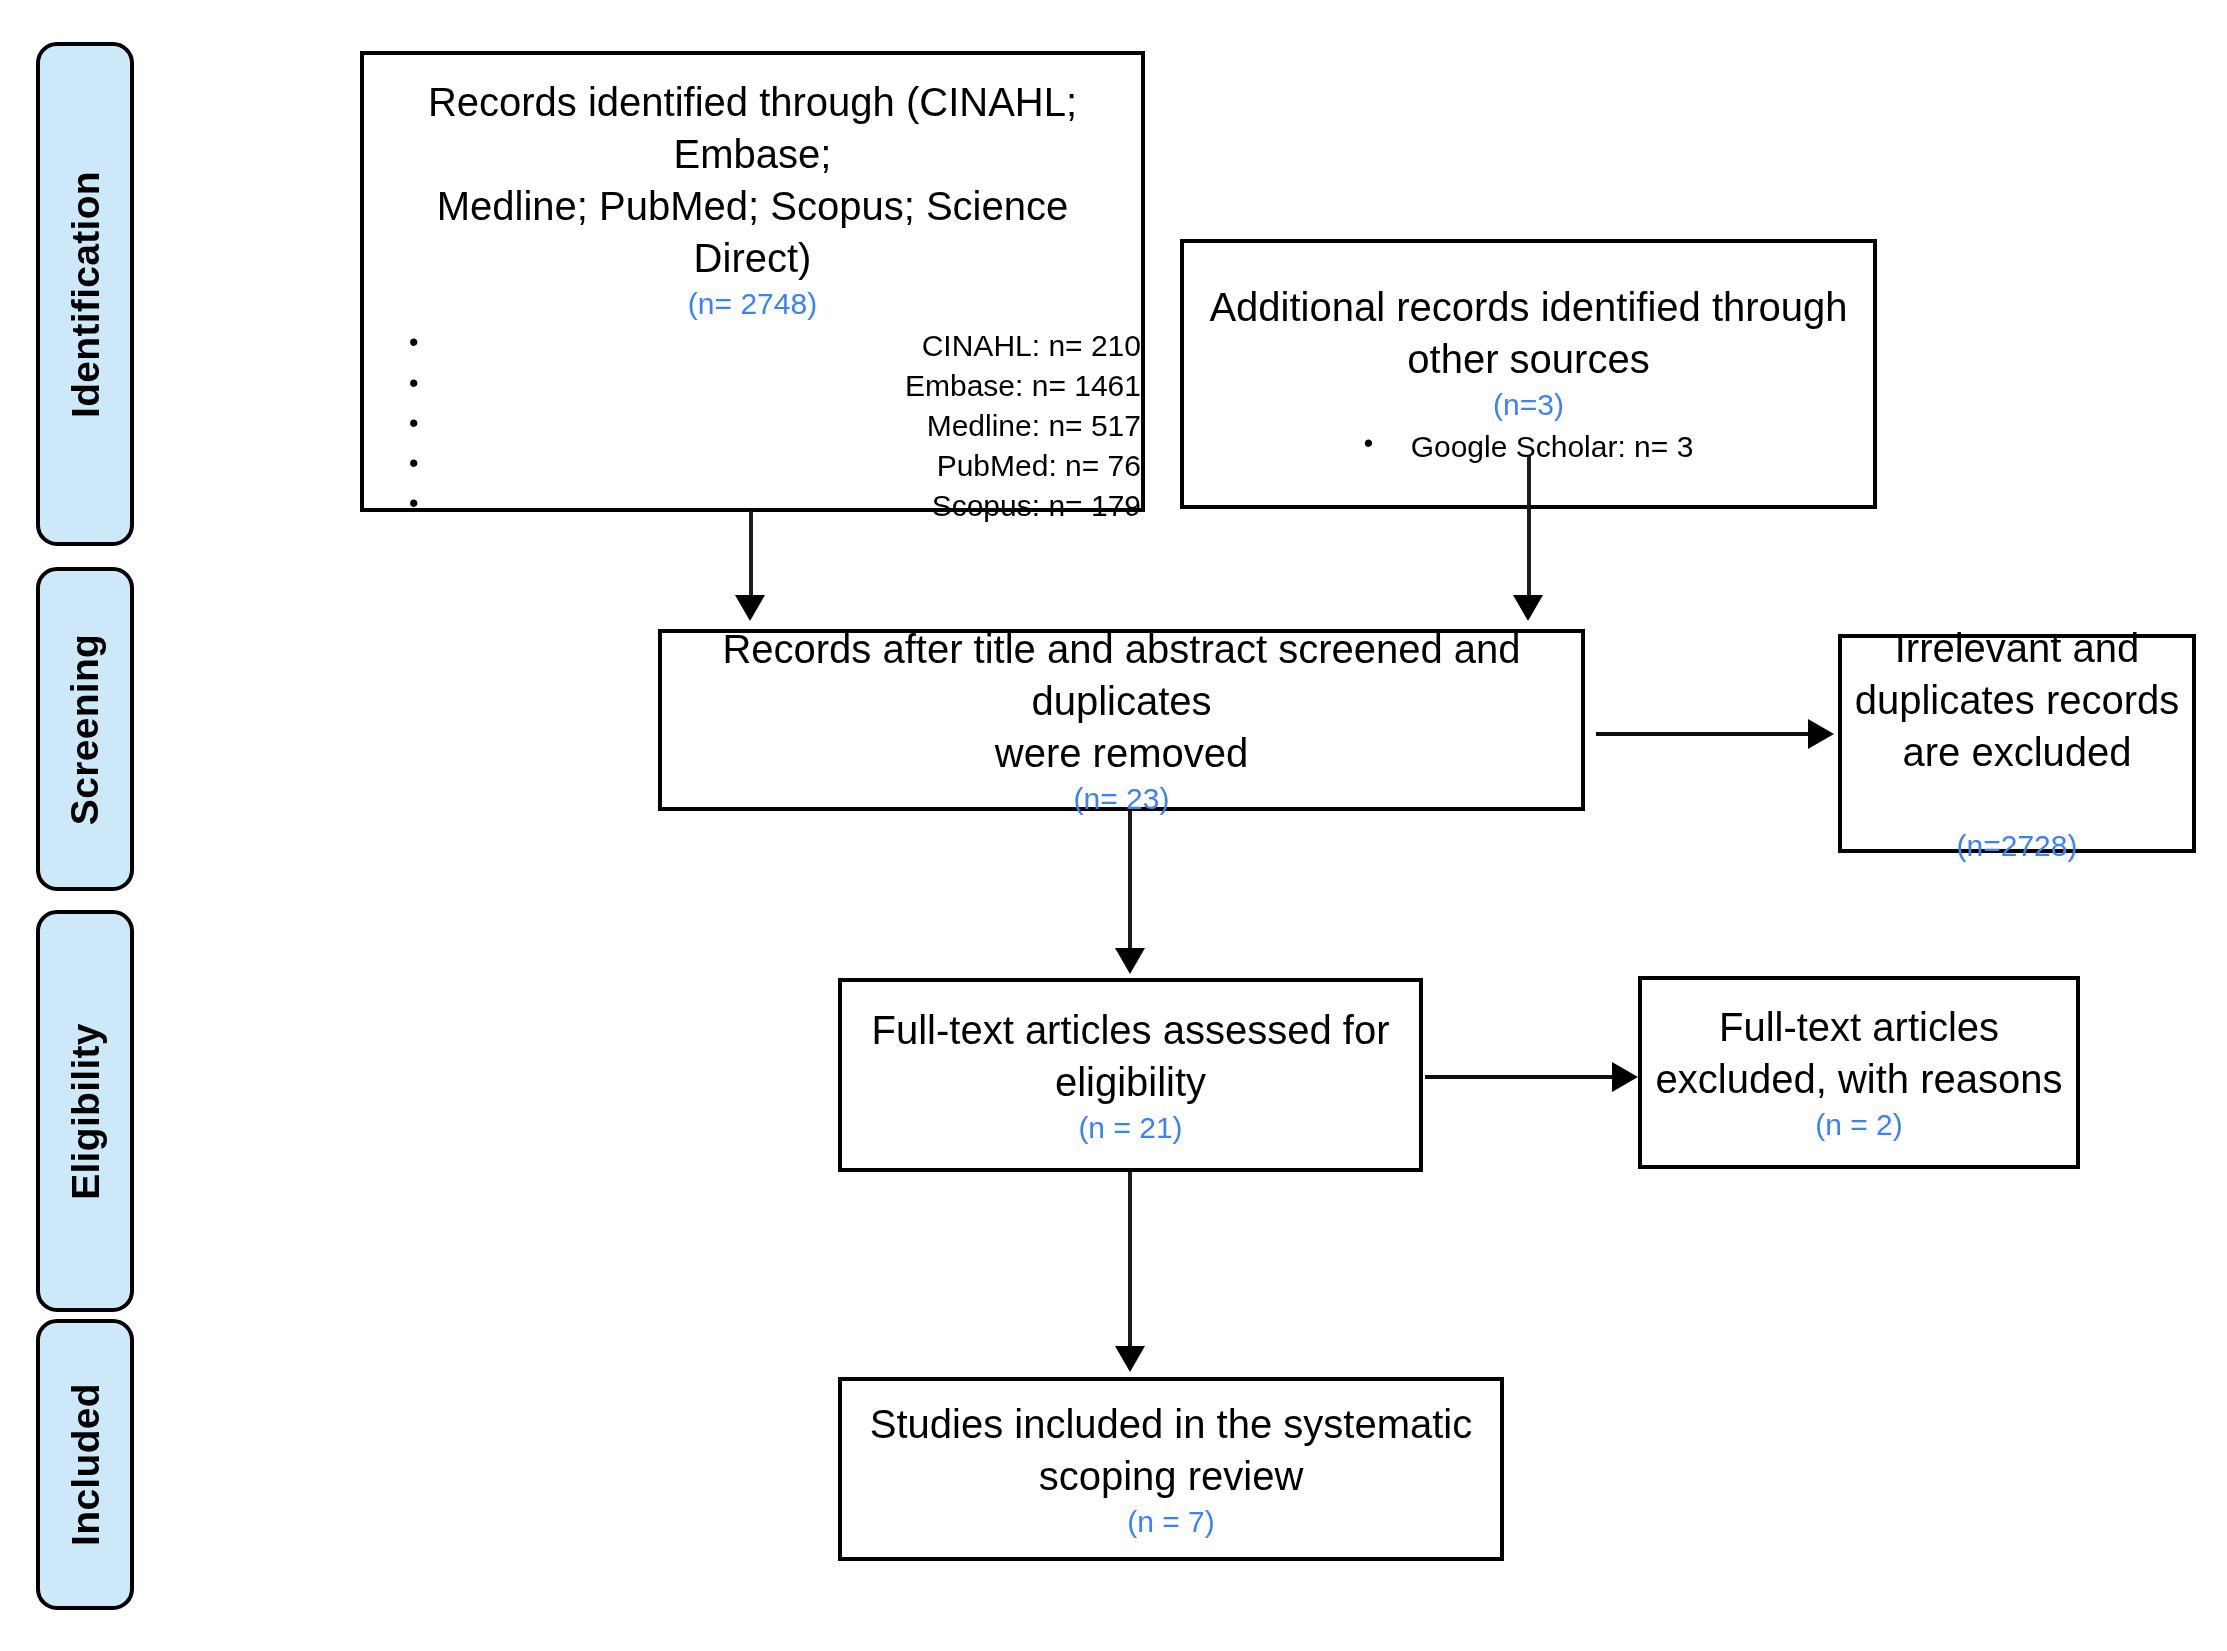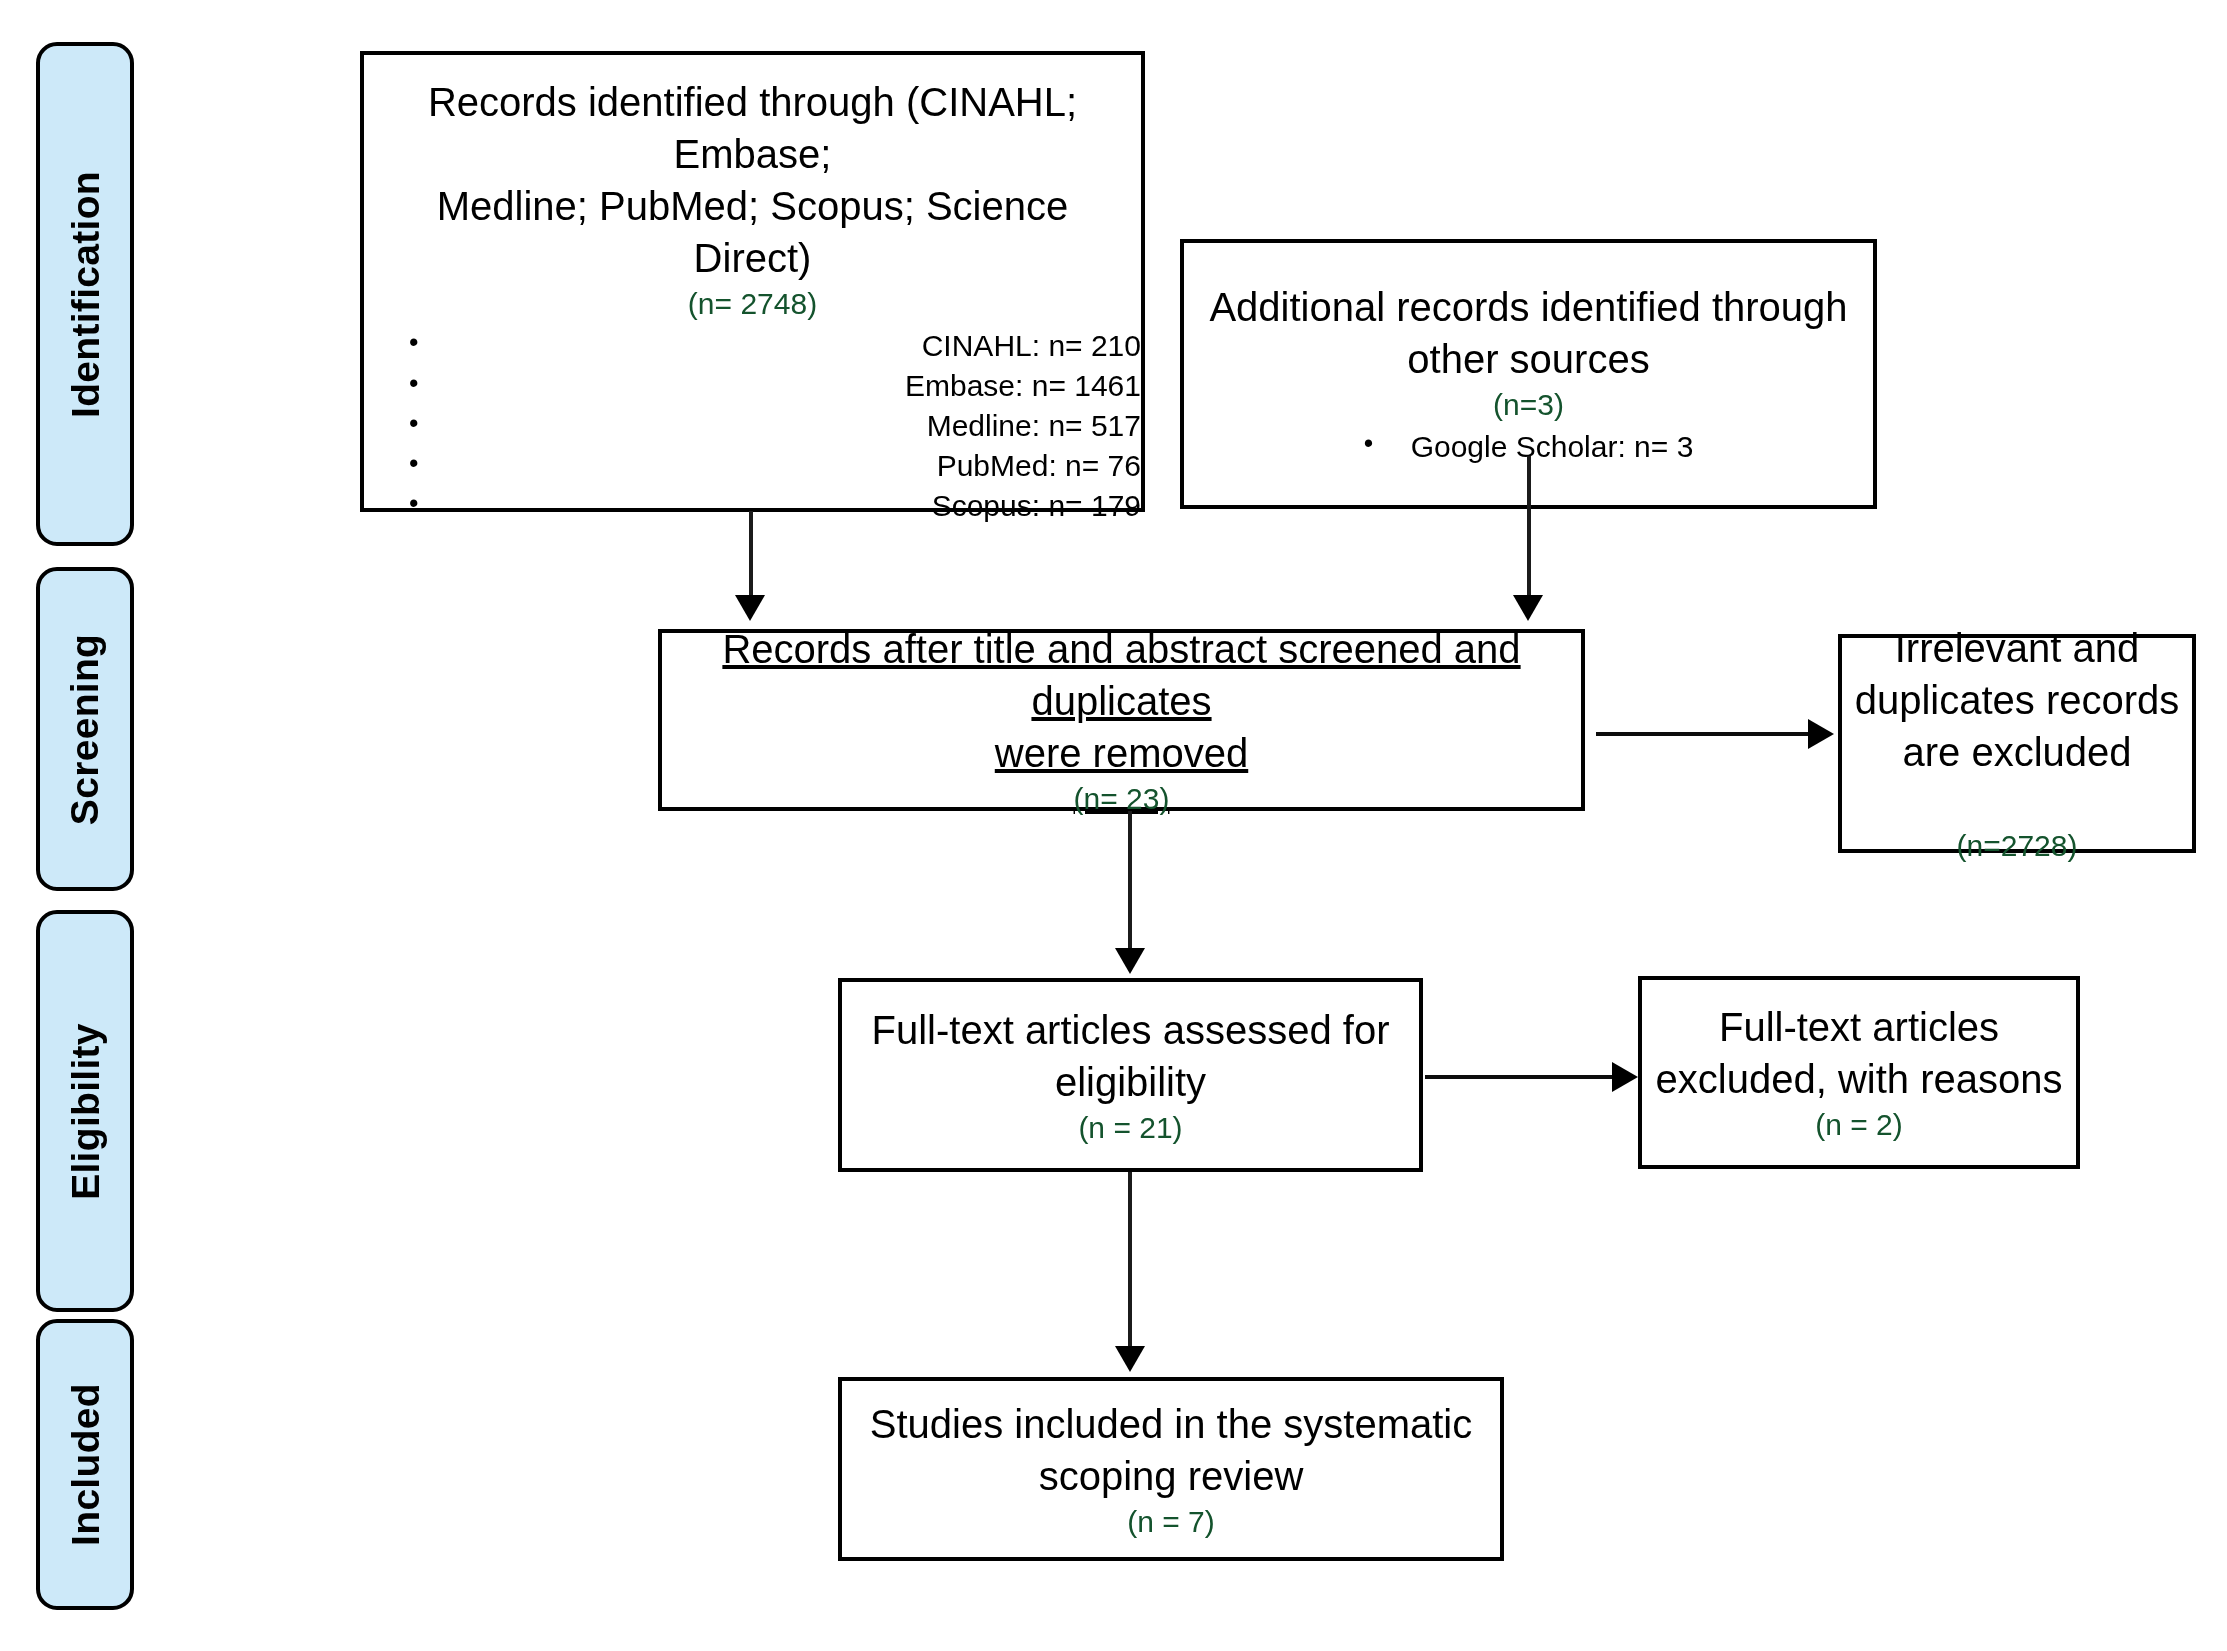--- a/index.html
+++ b/index.html
@@ -52,21 +52,21 @@
     font-size: 40px;
     line-height: 1.30;
     color: #000000;
     padding: 0 11.2px;
     white-space: pre-line;
   }
   .flow-box .box-count {
     text-align: center;
     font-size: 30px;
     line-height: 1.30;
-    color: #14532d;
+    color: #3b82f6;
   }
   .flow-box.top-aligned {
     justify-content: flex-start;
   }
 
   
   ul.bullet-list {
     margin: 2.5px 0 0 0;
     padding: 0 0 0 45px;
     list-style: none;
@@ -161,21 +161,21 @@
 
   <div class="flow-box" style="left:1180px; top:239px; width:697px; height:270px;">
     <div class="box-title">Additional records identified through
 other sources</div>
     <div class="box-count">(n=3)</div>
     <ul class="bullet-list centered-bullets">
       <li>Google Scholar: n= 3</li>
     </ul>
   </div>
 
-  <div class="flow-box" style="left:658px; top:629px; width:927px; height:182px;text-decoration:underline;">
+  <div class="flow-box" style="left:658px; top:629px; width:927px; height:182px;">
     <div class="box-title">Records after title and abstract screened and duplicates
 were removed</div>
     <div class="box-count">(n= 23)</div>
   </div>
 
   <div class="flow-box" style="left:1838px; top:634px; width:358px; height:219px;gap:48px;">
     <div class="box-title">Irrelevant and
 duplicates records
 are excluded</div>
     <div class="box-count">(n=2728)</div>

